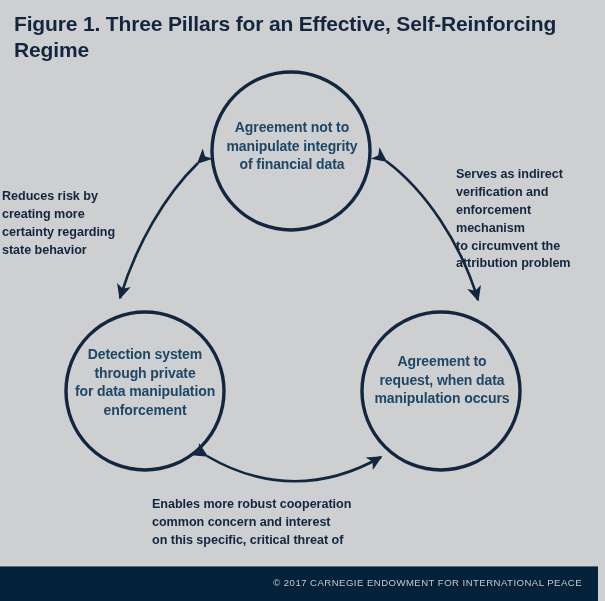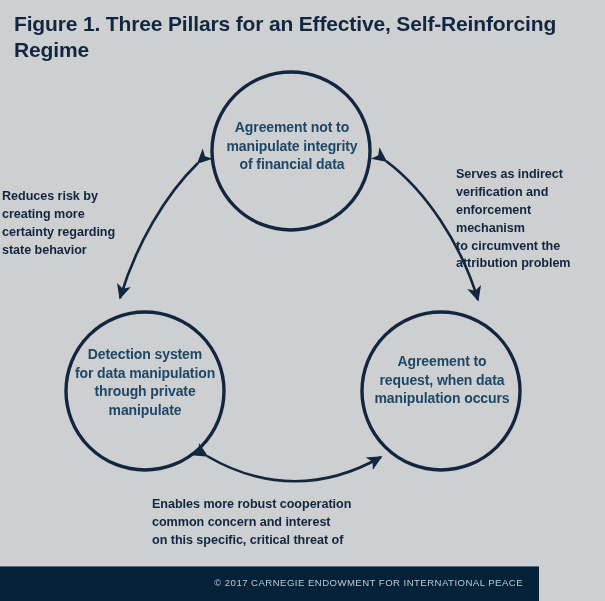--- a/index.html
+++ b/index.html
@@ -93,21 +93,21 @@
     top: 496px;
     width: 302px;
     text-align: left;
   }
 
   
   #footer-bar {
     position: absolute;
     left: 0;
     top: 566px;
-    width: 539px;
+    width: 598px;
     height: 35px;
     background: #032139;
     border-top: 1px solid #4a6e85;
     box-sizing: border-box;
   }
   #footer-credit {
     position: absolute;
     right: 16px;
     top: 10px;
     color: #c3c9cd;
@@ -142,23 +142,23 @@
   </svg>
 
   <div class="circle-label" id="circle-label-top">
     <div>Agreement not to</div>
     <div>manipulate integrity</div>
     <div>of financial data</div>
   </div>
 
   <div class="circle-label" id="circle-label-left">
     <div>Detection system</div>
+    <div>through private</div>
     <div>for data manipulation</div>
-    <div>through private</div>
-    <div>manipulate</div>
+    <div>enforcement</div>
   </div>
 
   <div class="circle-label" id="circle-label-right">
     <div>Agreement to</div>
     <div>request, when data</div>
     <div>manipulation occurs</div>
   </div>
 
   <div class="connector-label" id="connector-label-left">
     <div>Reduces risk by</div>

